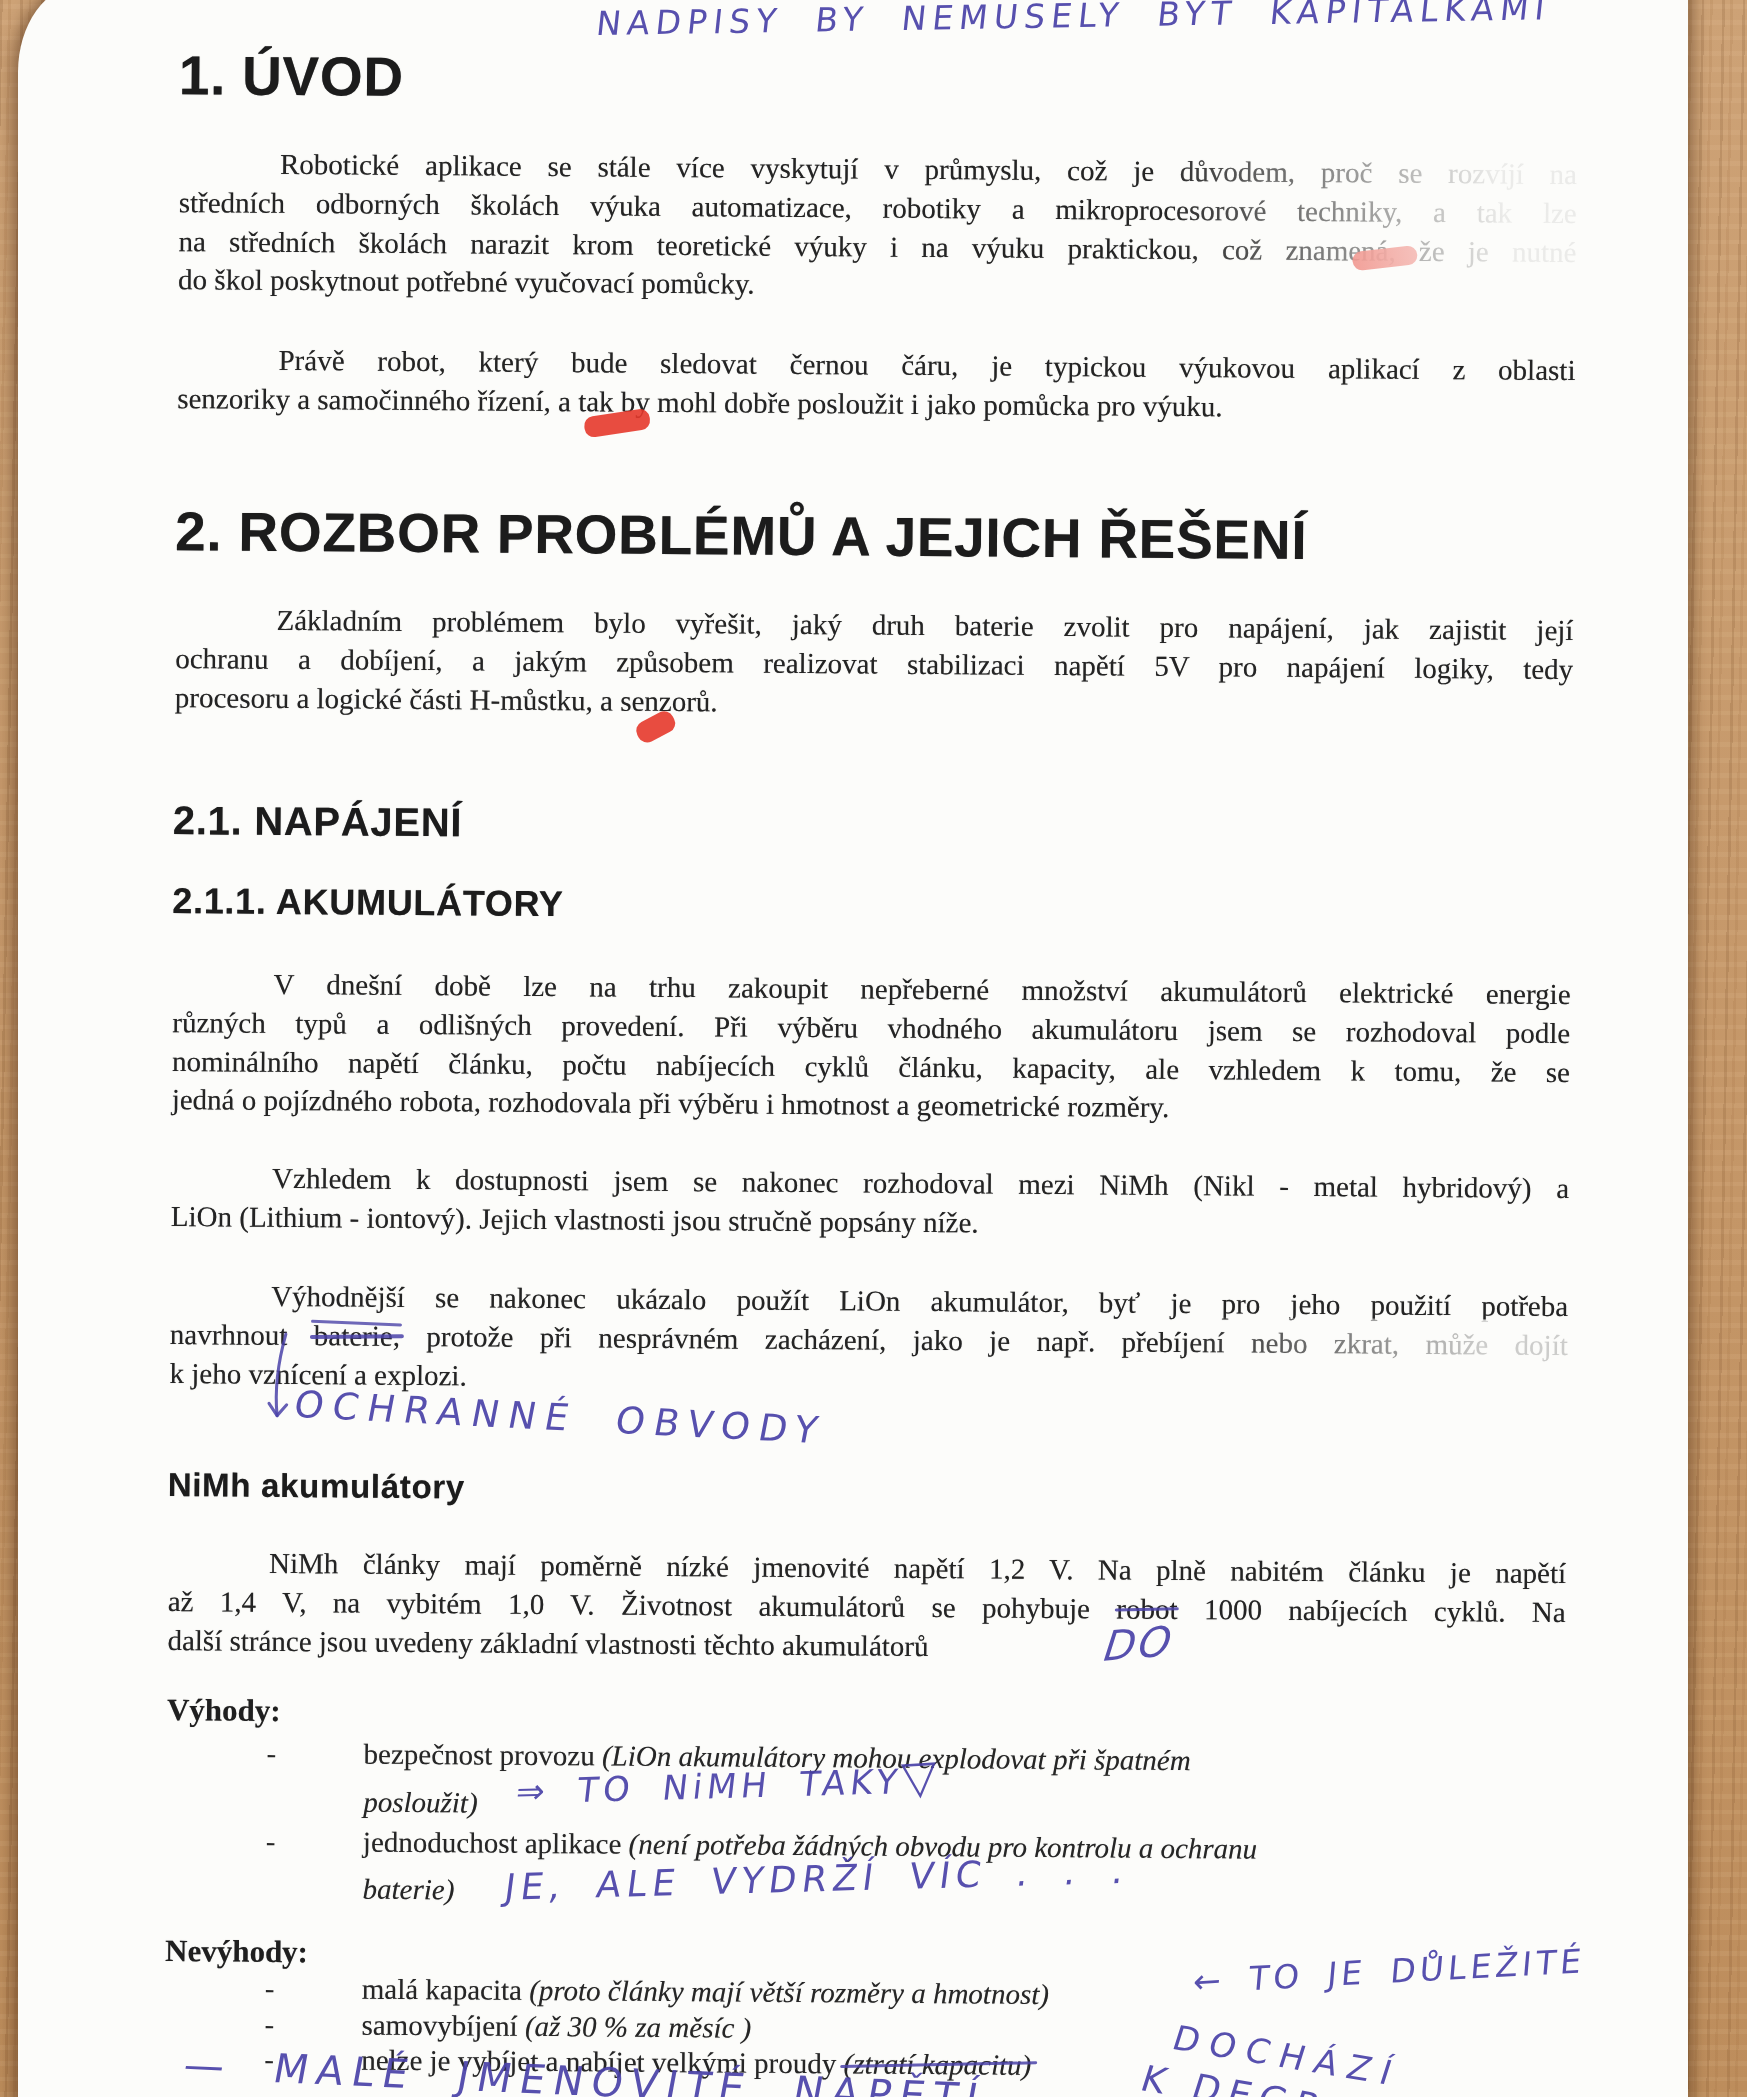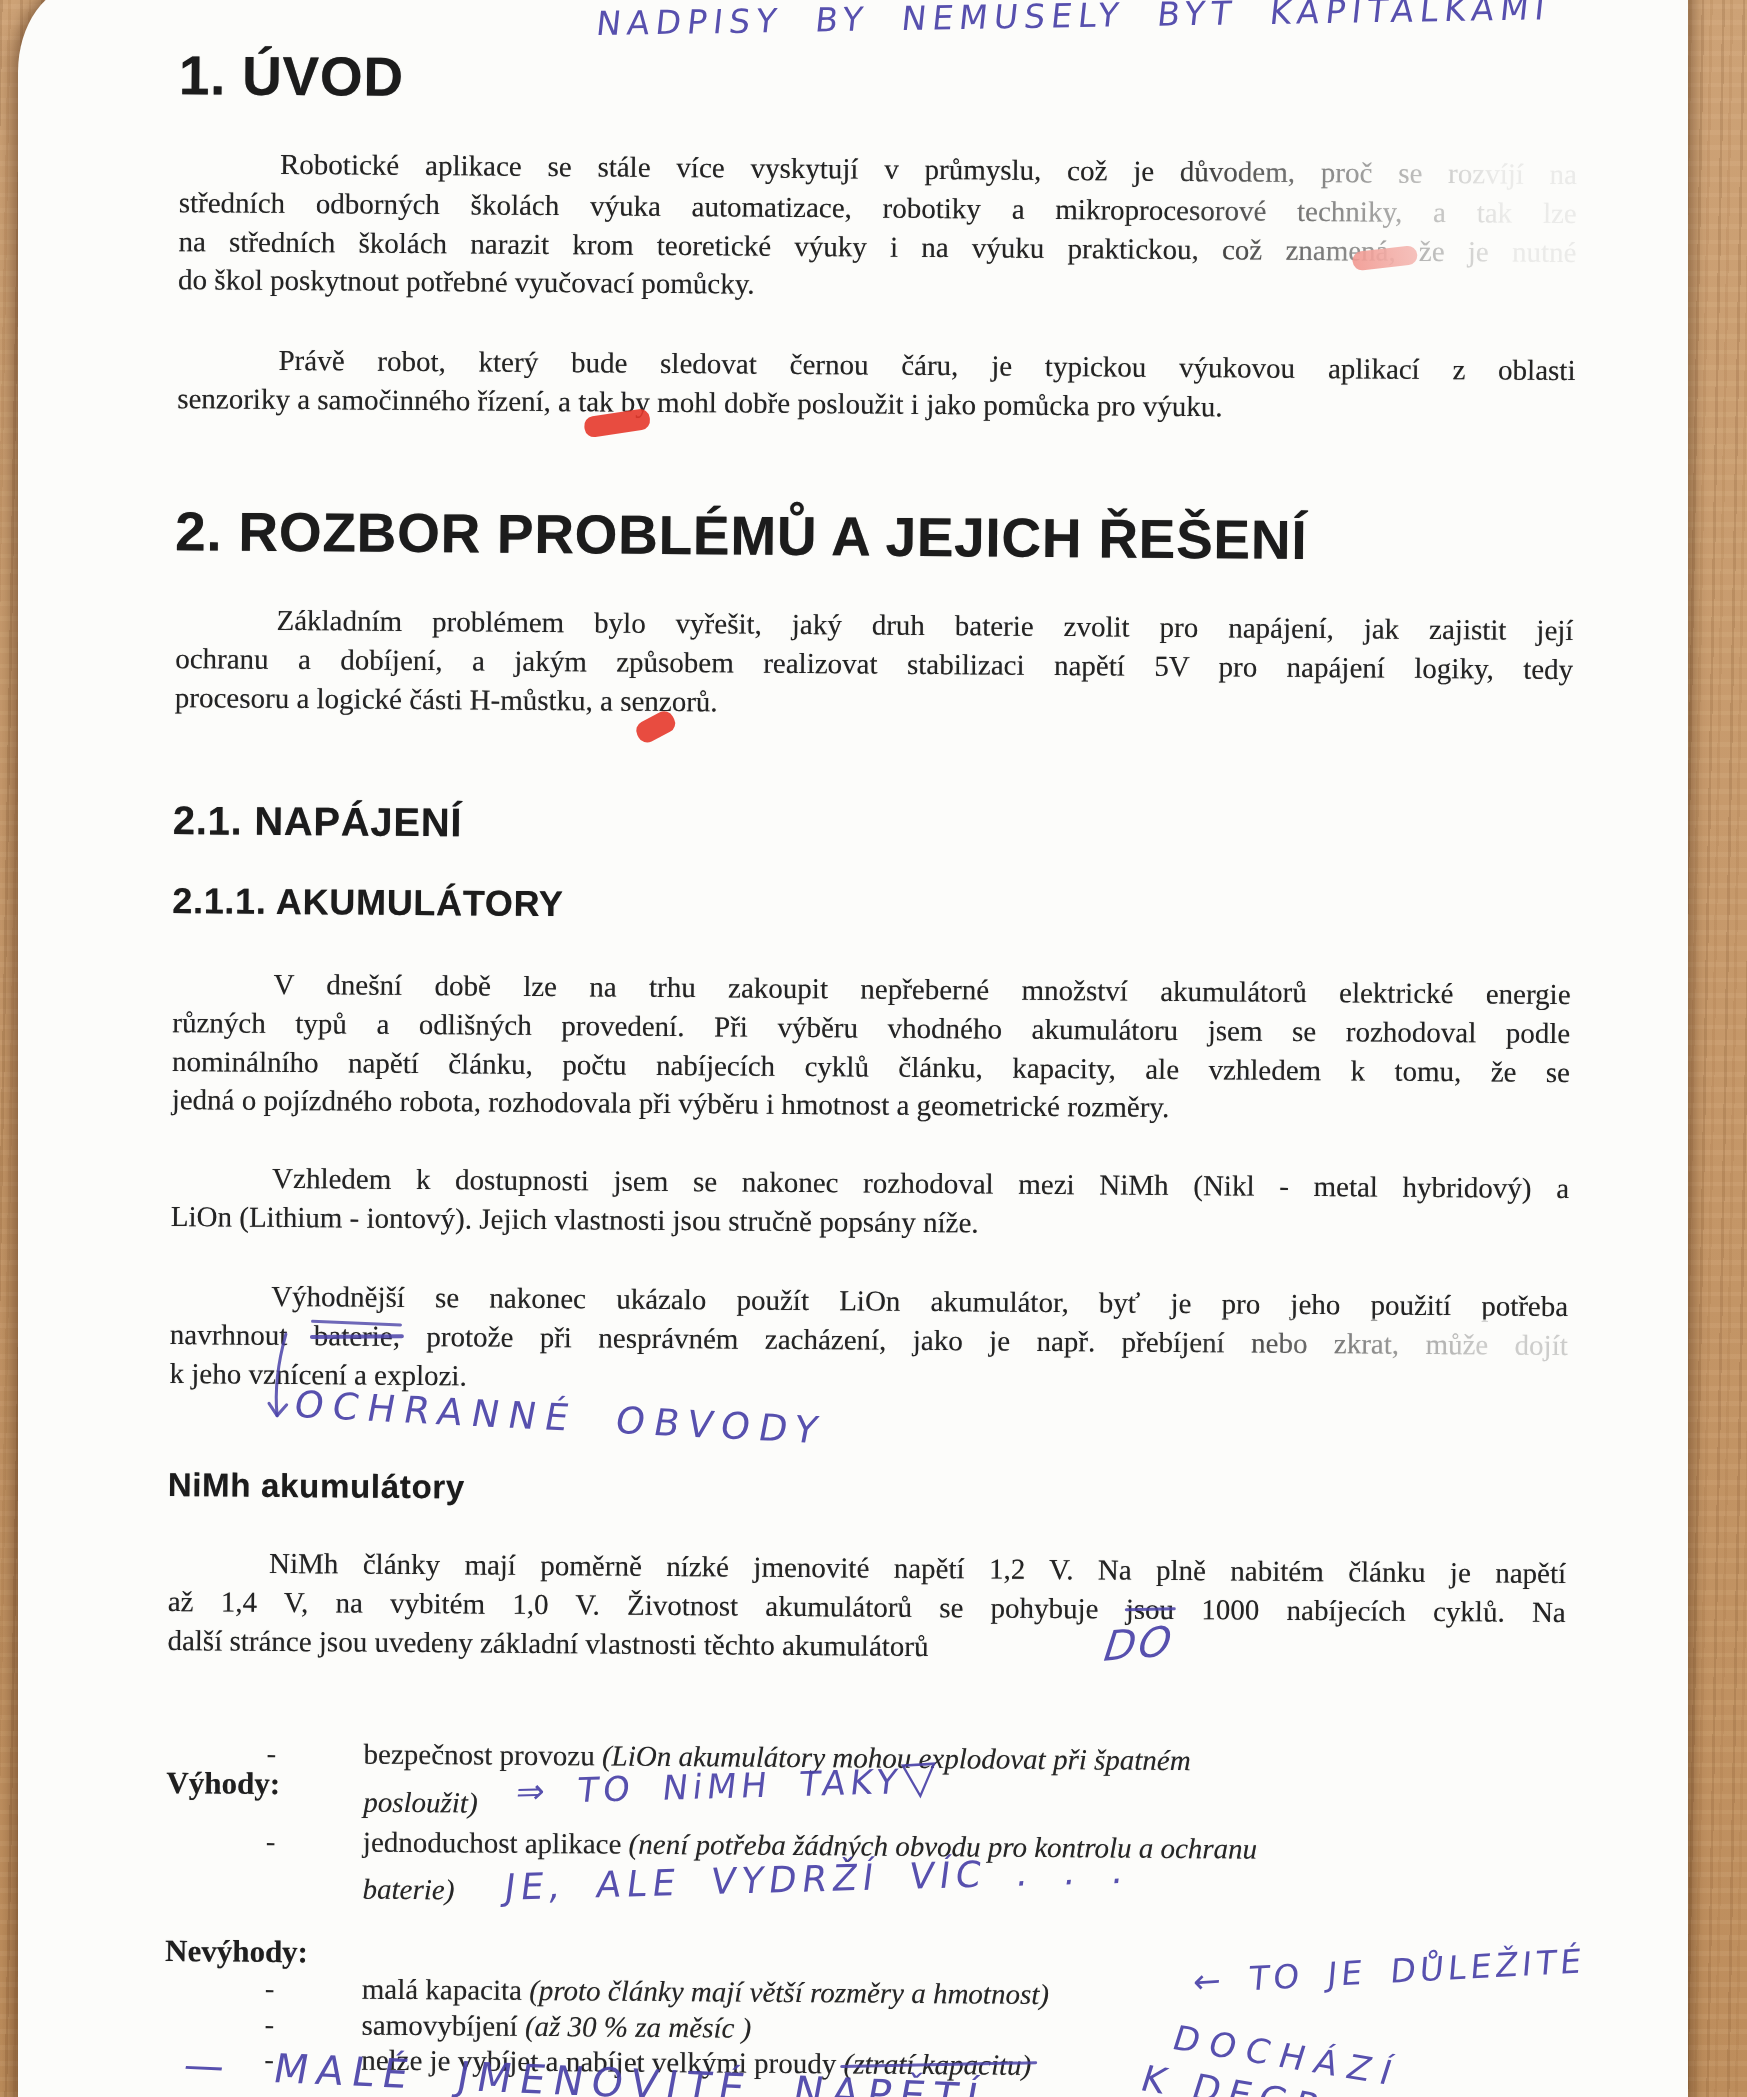--- a/index.html
+++ b/index.html
@@ -106,27 +106,27 @@
     <path d="M42,6 C30,50 26,88 30,126" fill="none" stroke="#4a42a8" stroke-width="4.5" stroke-linecap="round" opacity=".85"></path>
     <path d="M30,126 L18,108 M30,126 L44,110" fill="none" stroke="#4a42a8" stroke-width="4.5" stroke-linecap="round" opacity=".85"></path>
   </svg>
 
   <div class="hw" style="left:304px;top:1394px;font-size:37px;letter-spacing:9px;word-spacing:18px;transform:rotate(2.4deg) skewX(-8deg);">OCHRANNÉ OBVODY</div>
 
   <div class="h-sans" style="top:1467px;font-size:33px;">NiMh akumulátory</div>
 
   <div class="line ind" style="top:1544px;">NiMh články mají poměrně nízké jmenovité napětí 1,2 V. Na plně nabitém článku je napětí</div>
   <div class="line" style="top:1583px;">
-    <span>až 1,4 V, na vybitém 1,0 V. Životnost akumulátorů se pohybuje </span><span class="strike-blue">jsou</span><span> 1000 nabíjecích cyklů. Na</span>
+    <span>až 1,4 V, na vybitém 1,0 V. Životnost akumulátorů se pohybuje </span><span class="strike-blue">robot</span><span> 1000 nabíjecích cyklů. Na</span>
   </div>
   <div class="line lastline" style="top:1622px;">další stránce jsou uvedeny základní vlastnosti těchto akumulátorů</div>
 
   <div class="hw" style="left:1116px;top:1613px;font-size:41px;letter-spacing:2.7px;transform:rotate(-5deg) skewX(-12deg);font-style:italic;">DO</div>
 
-  <div class="h-serif" style="top:1766px;">Výhody:</div>
+  <div class="h-serif" style="top:1693px;">Výhody:</div>
 
   <div class="dash" style="top:1734px;">-</div>
   <div class="item" style="top:1734px;">
     <span>bezpečnost provozu </span><span class="it">(LiOn akumulátory mohou explodovat při špatném</span>
   </div>
   <div class="item it" style="top:1782px;">posloužit)</div>
 
   <div class="hw" style="left:529px;top:1763px;font-size:34px;letter-spacing:4.8px;word-spacing:12.3px;transform:rotate(-2deg) skewX(-8deg);">⇒ TO NiMH TAKY</div>
   <div class="hw" style="left:914px;top:1745px;font-size:46px;transform:rotate(-4deg);">▽</div>
 

